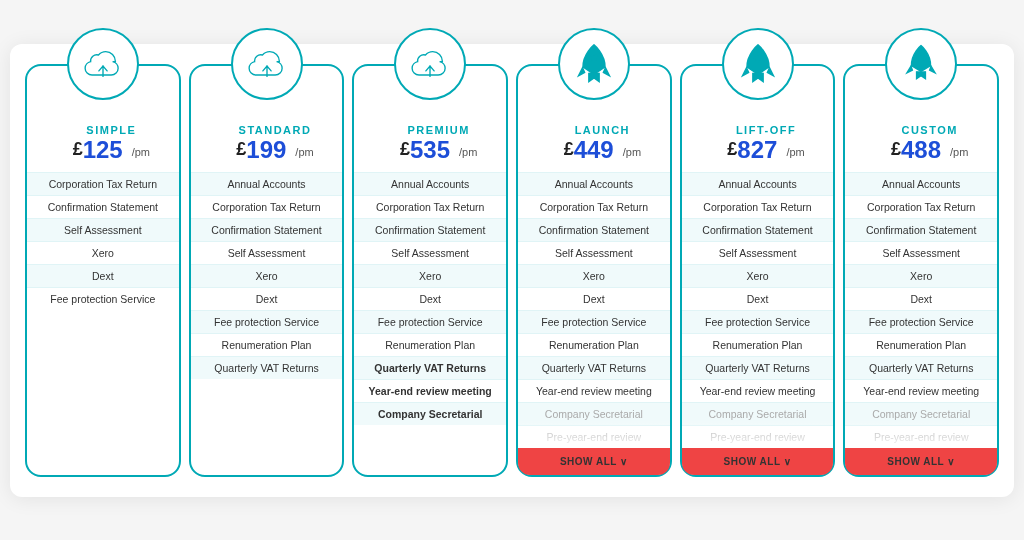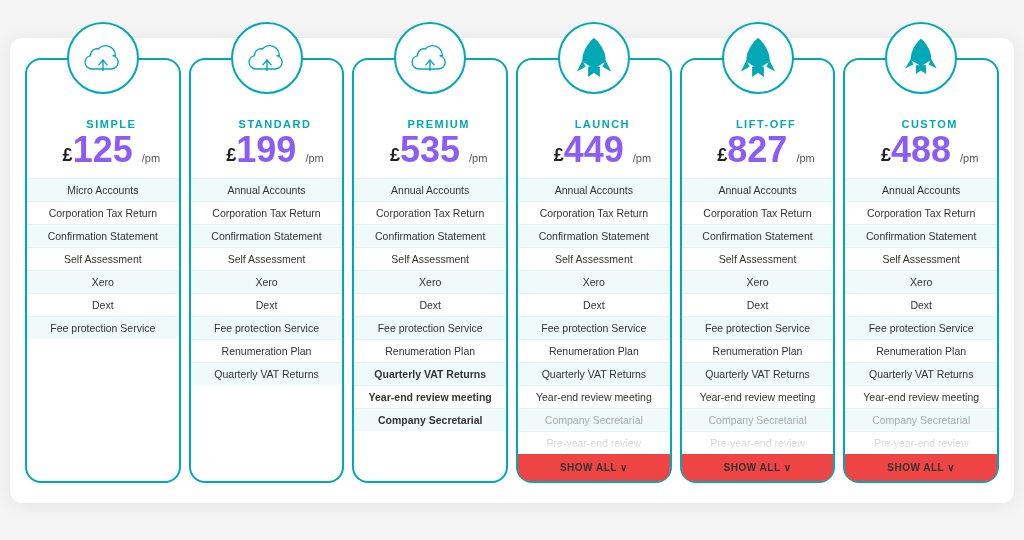--- a/index.html
+++ b/index.html
@@ -70,23 +70,23 @@
       justify-content: center;
       line-height: 1;
     }
     .plan-currency {
       font-size: 18px;
       font-weight: 700;
       color: #222;
       margin-bottom: 4px;
     }
     .plan-amount {
-      font-size: 36px;
+      font-size: 24px;
       font-weight: 800;
-      color: #8b5cf6;
+      color: #1d4ed8;
       line-height: 1;
     }
     .plan-period {
       font-size: 11px;
       color: #555;
       margin-bottom: 4px;
       margin-left: 9px;
     }
     .features-list {
       list-style: none;
@@ -156,21 +156,20 @@
       <div class="plan-header">
         <div class="plan-name">SIMPLE</div>
         <div class="plan-price-row">
           <span class="plan-currency">£</span>
           <span class="plan-amount">125</span>
           <span class="plan-period">/pm</span>
         </div>
       </div>
       <div>
         <ul class="features-list">
-          <li>Micro Accounts</li>
           <li>Corporation Tax Return</li>
           <li>Confirmation Statement</li>
           <li>Self Assessment</li>
           <li>Xero</li>
           <li>Dext</li>
           <li>Fee protection Service</li>
         </ul>
       </div>
     </div>
     <div class="plan-card">

